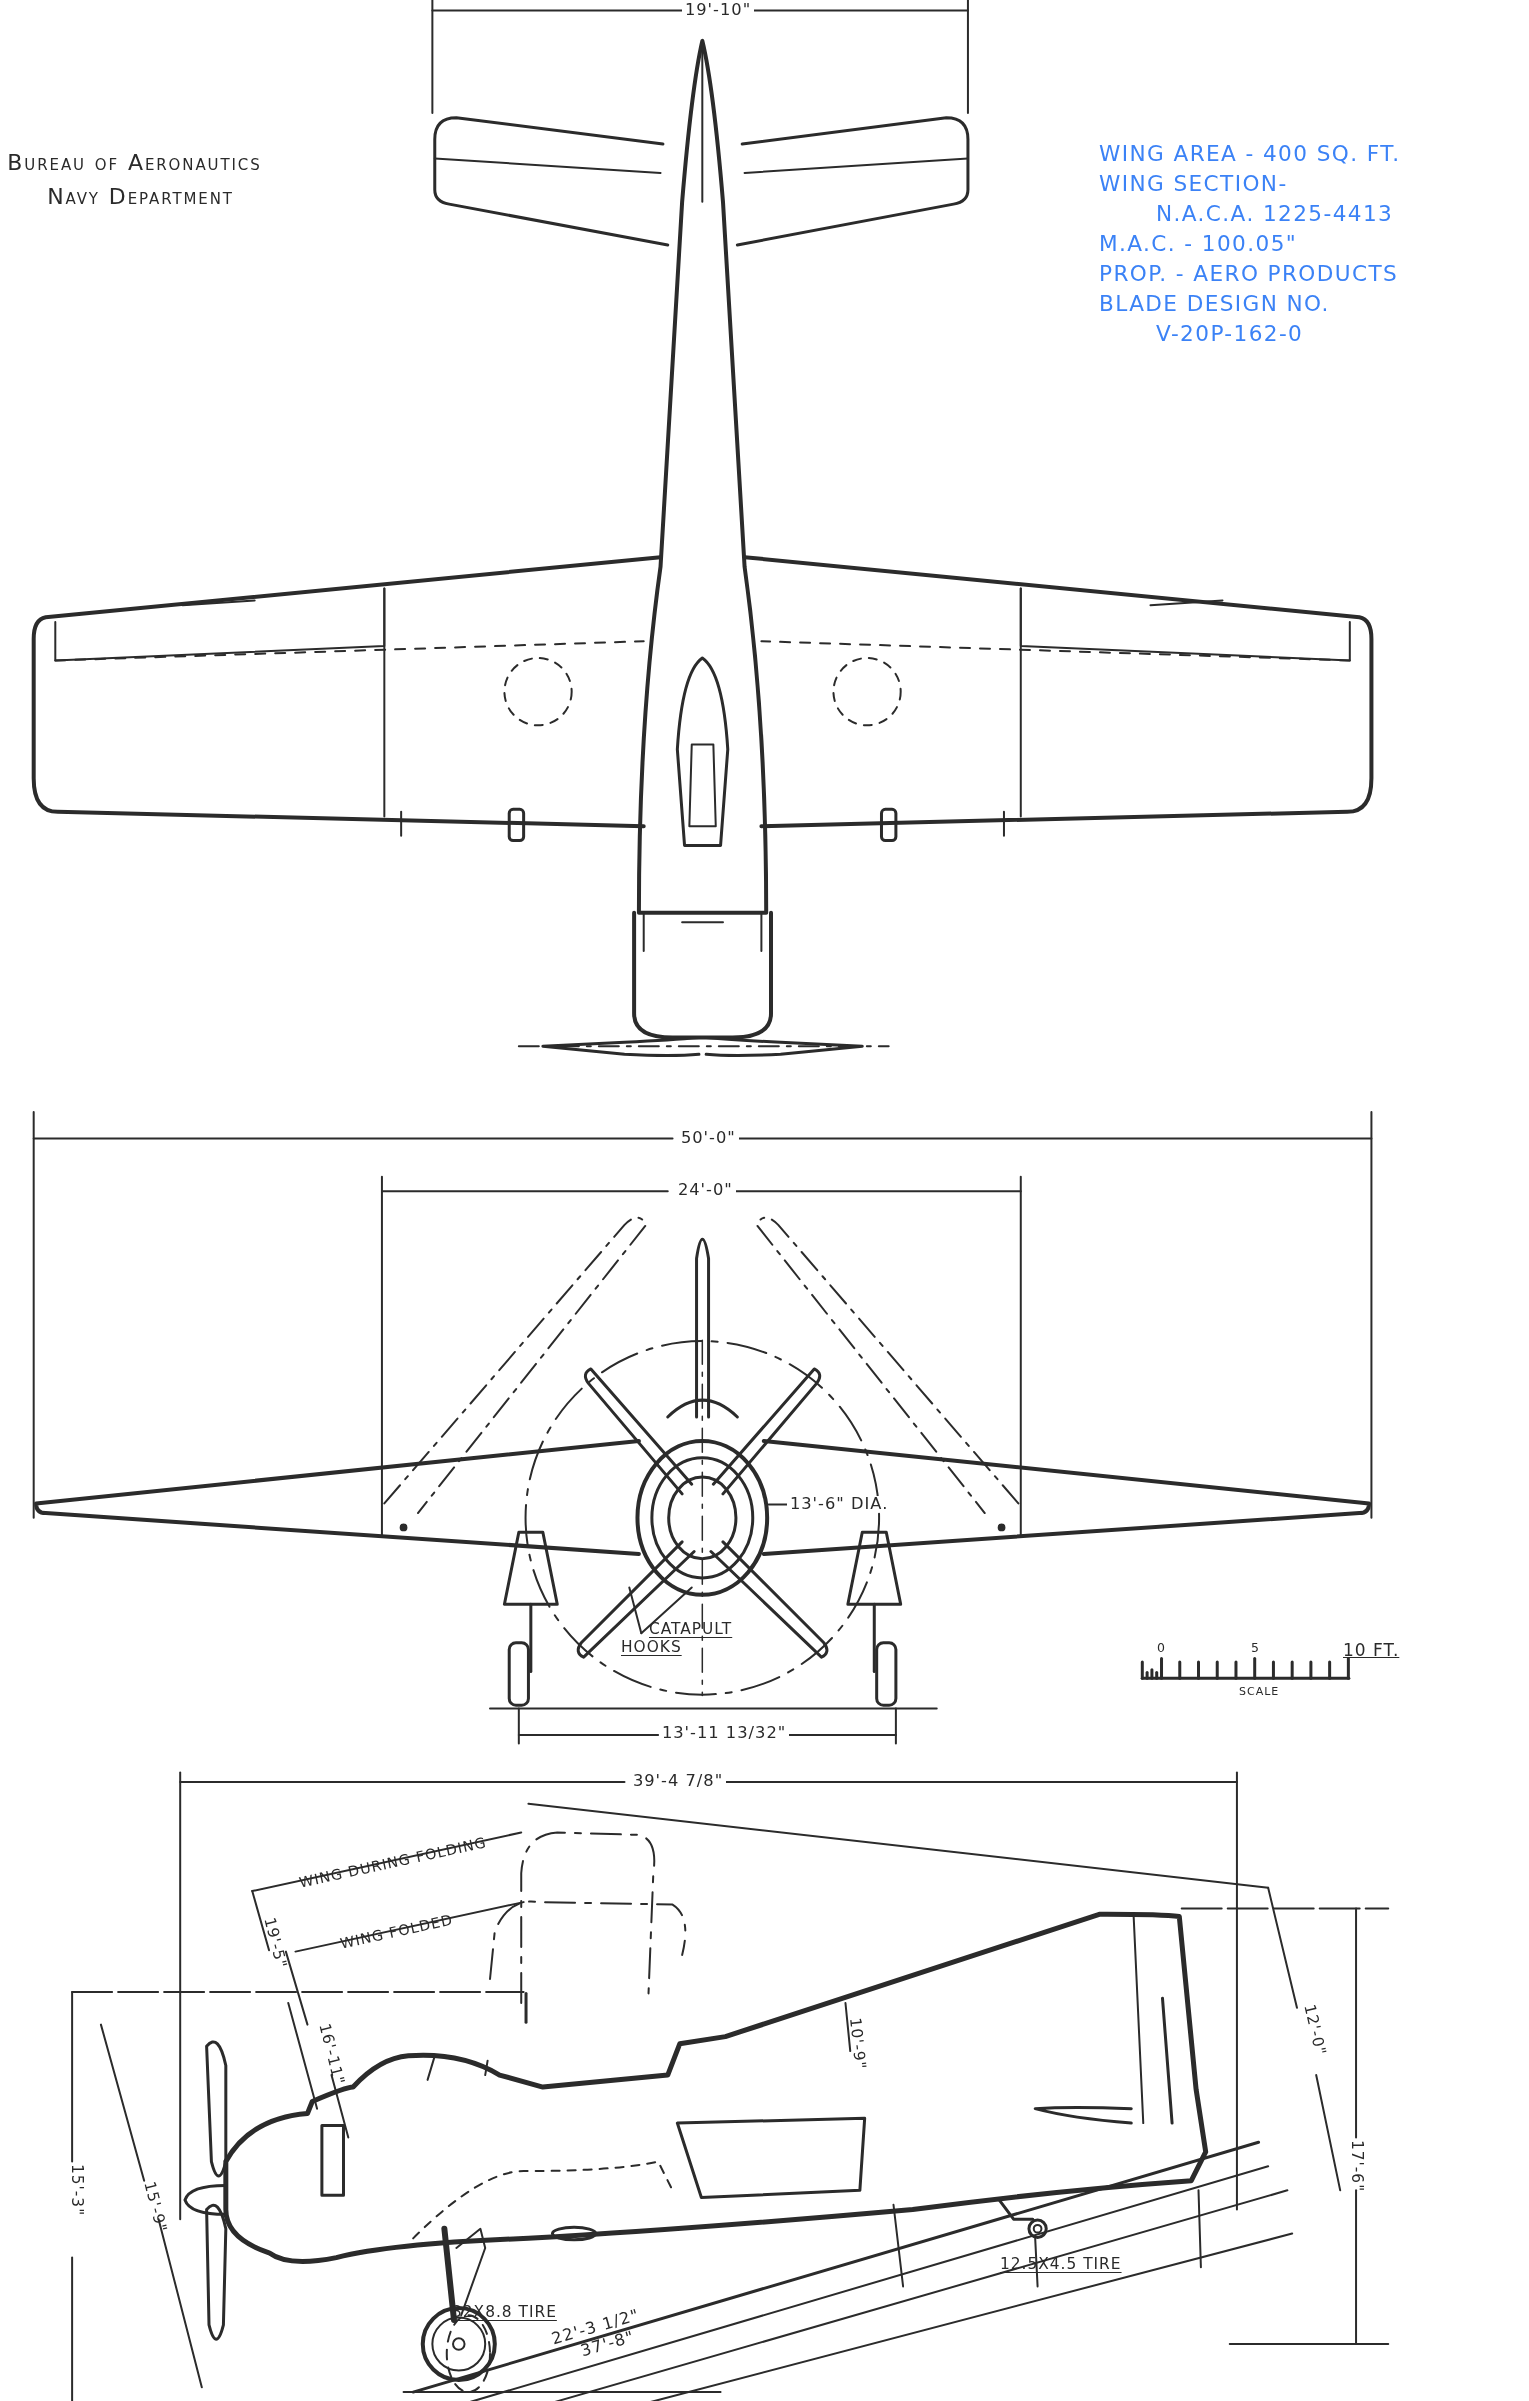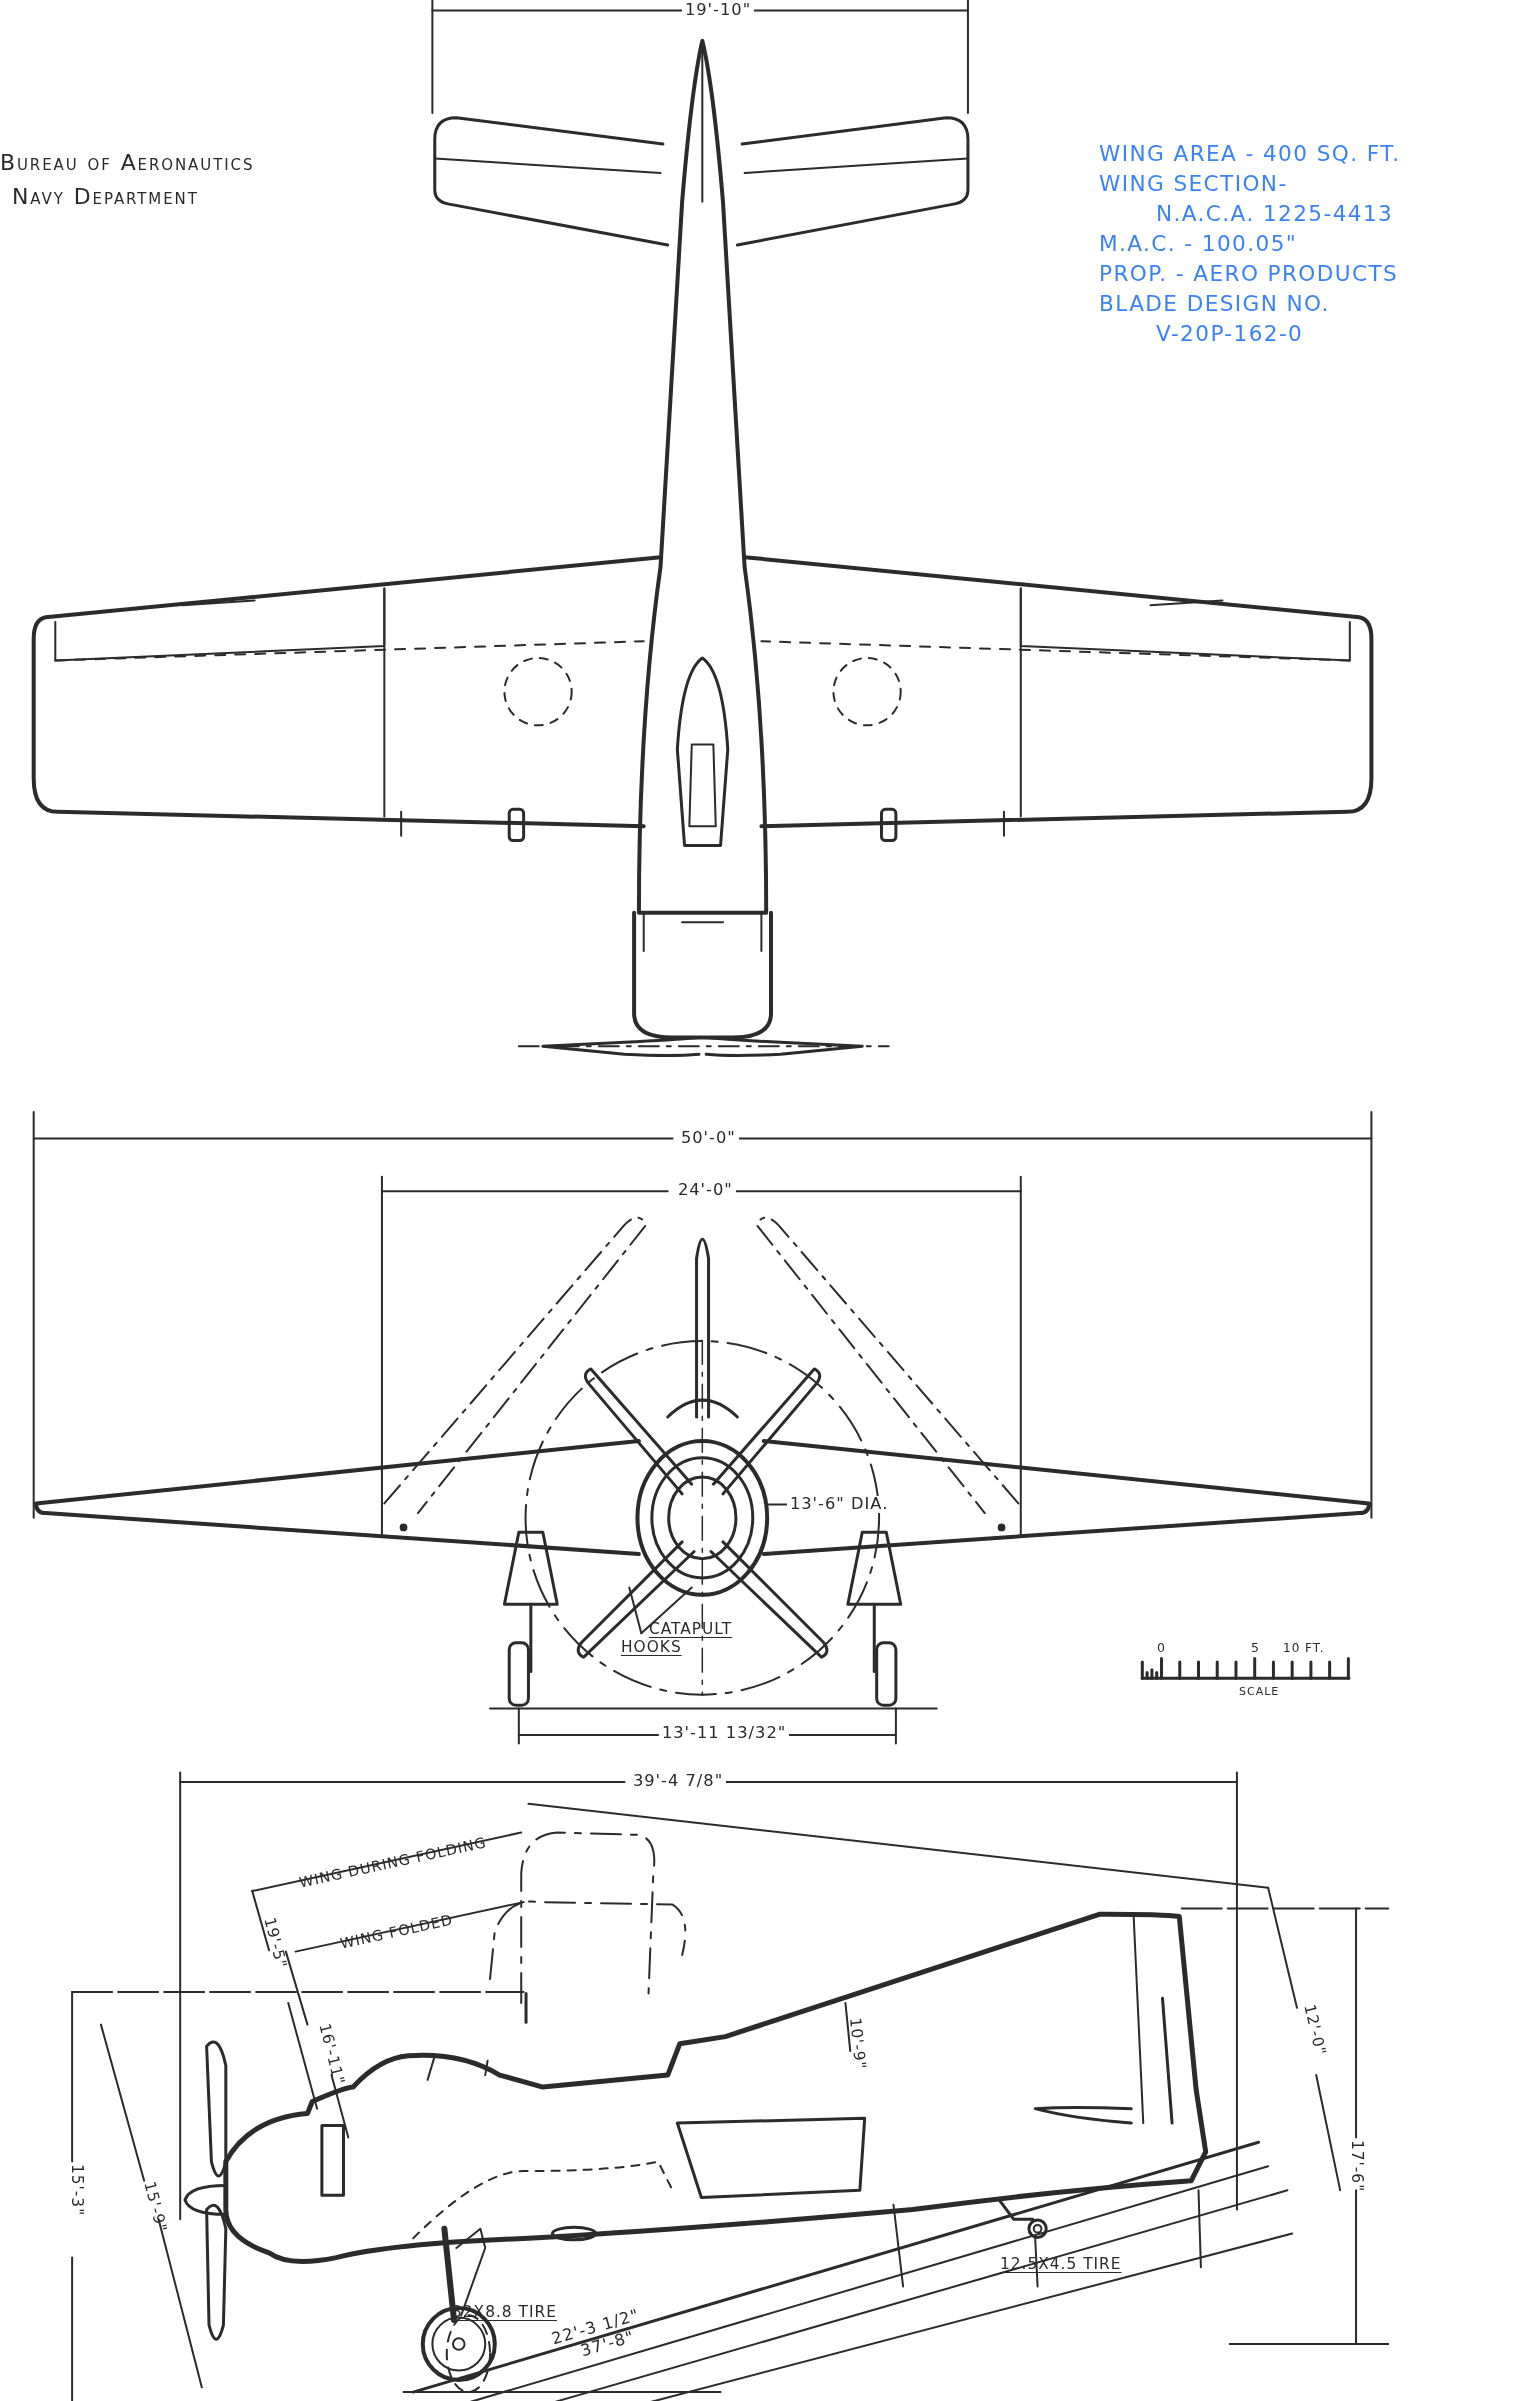--- a/index.html
+++ b/index.html
@@ -1,21 +1,21 @@
 <!DOCTYPE html>
 <html style="font-size:7.7px"><head>
 <meta charset="utf-8">
 <style>
   html, body { margin: 0; padding: 0; background: #ffffff; }
   body { width: 1530px; height: 2516px; position: relative; overflow: hidden;
          font-family: "DejaVu Sans", sans-serif; color: #222; }
   .drawing { position: absolute; left: 0; top: 0; width: 1530px; height: 2516px; }
   .lbl { position: absolute; color: #2a2a2a; font-family: "DejaVu Sans", sans-serif;
          letter-spacing: 1px; white-space: nowrap; line-height: 1; }
-  .title-block { position: absolute; left: 0; top: 146px; width: 269px;
+  .title-block { position: absolute; left: 0; top: 146px; text-align: center; width: 269px;
                  font-size: 22px; letter-spacing: 1.9px; line-height: 34px; color:#2a2a2a; }
   .specs { position: absolute; left: 1099px; top: 139px; font-size: 21.6px; line-height: 30px;
            letter-spacing: 1.4px; color:#3b82f6; }
   .specs .indent { padding-left: 57px; }
   .dim { font-size: 16.3px; background: #fff; padding: 0 2.9px; }
   .note { font-size: 15.4px; text-decoration: underline; text-underline-offset: 2.9px; }
   .rot { transform-origin: left top; }
   svg line, svg path, svg ellipse, svg circle, svg rect, svg polyline, svg polygon { vector-effect: non-scaling-stroke; }
 </style>
 </head>
@@ -240,21 +240,21 @@
 
 <div class="lbl dim" style="left:678px; top:1130px;">50'-0"</div>
 <div class="lbl dim" style="left:675px; top:1182px;">24'-0"</div>
 <div class="lbl dim" style="left:787px; top:1496px;">13'-6" DIA.</div>
 <div class="lbl note" style="left:649px; top:1622px;">CATAPULT</div>
 <div class="lbl note" style="left:621px; top:1640px;">HOOKS</div>
 <div class="lbl dim" style="left:659px; top:1725px;">13'-11 13/32"</div>
 
 <div class="lbl" style="left:1157px; top:1642px; font-size:12.5px;">0</div>
 <div class="lbl" style="left:1251px; top:1642px; font-size:12.5px;">5</div>
-<div class="lbl" style="left:1283px; top:1642px; font-size:12px;">10 FT.</div>
+<div class="lbl" style="left:1343px; top:1642px; font-size:17px;text-decoration:underline;">10 FT.</div>
 <div class="lbl" style="left:1239px; top:1686px; font-size:11px;">SCALE</div>
 
 <div class="lbl dim" style="left:630px; top:1773px;">39'-4 7/8"</div>
 <div class="lbl rot" style="left:298px; top:1876px; font-size:14.4px; transform: rotate(-12.3deg);">WING DURING FOLDING</div>
 <div class="lbl rot" style="left:339px; top:1937px; font-size:14.4px; transform: rotate(-12.3deg);">WING FOLDED</div>
 <div class="lbl rot" style="left:276px; top:1916px; font-size:15.4px; transform: rotate(76deg);">19'-5"</div>
 <div class="lbl rot" style="left:331px; top:2022px; font-size:15.4px; transform: rotate(76deg);">16'-11"</div>
 <div class="lbl rot" style="left:862px; top:2017px; font-size:15.4px; transform: rotate(84deg);">10'-9"</div>
 <div class="lbl rot" style="left:1316px; top:2003px; font-size:15.4px; transform: rotate(77deg);">12'-0"</div>
 <div class="lbl rot" style="left:1364px; top:2140px; font-size:15.4px; transform: rotate(90deg);">17'-6"</div>

